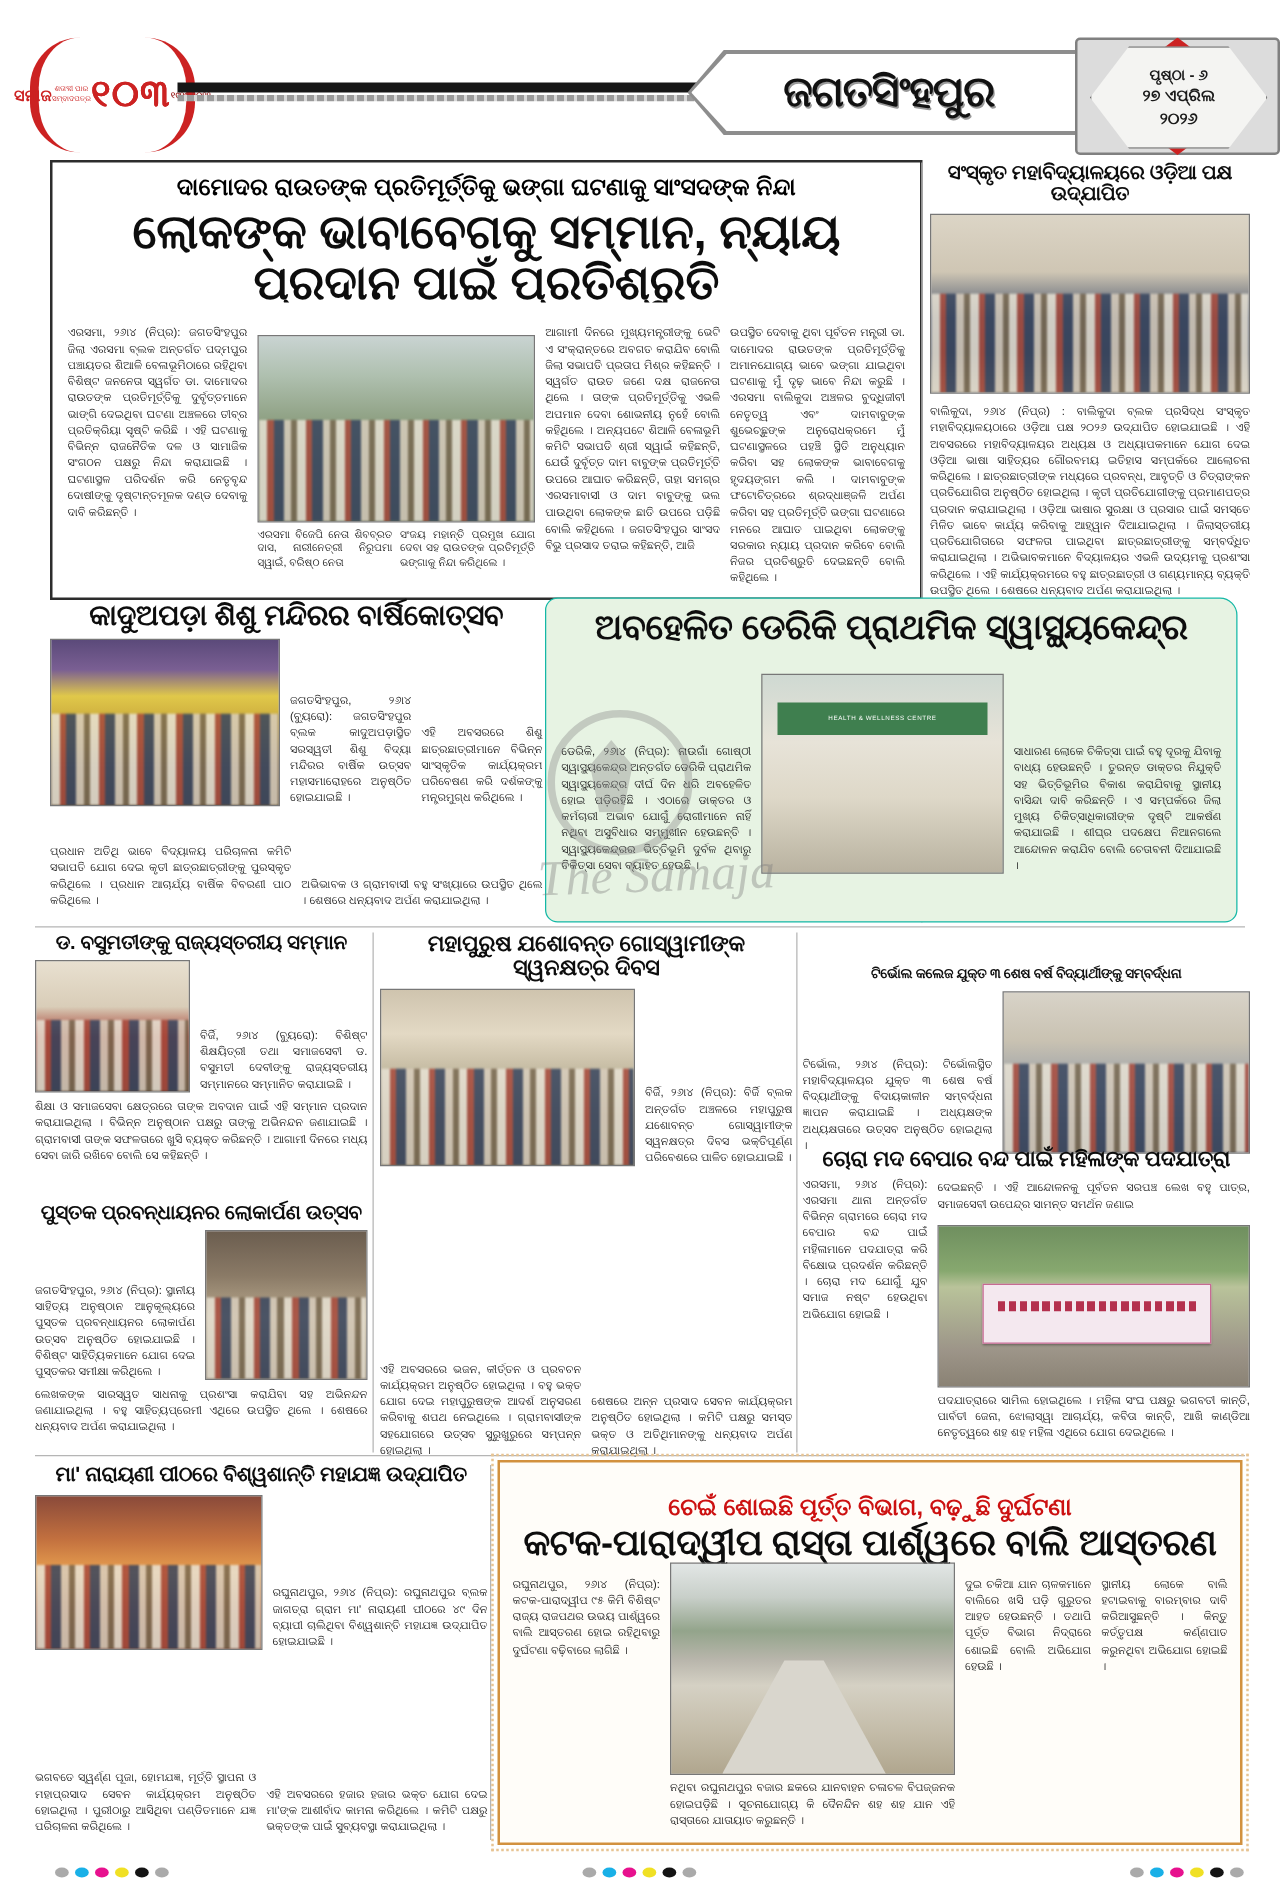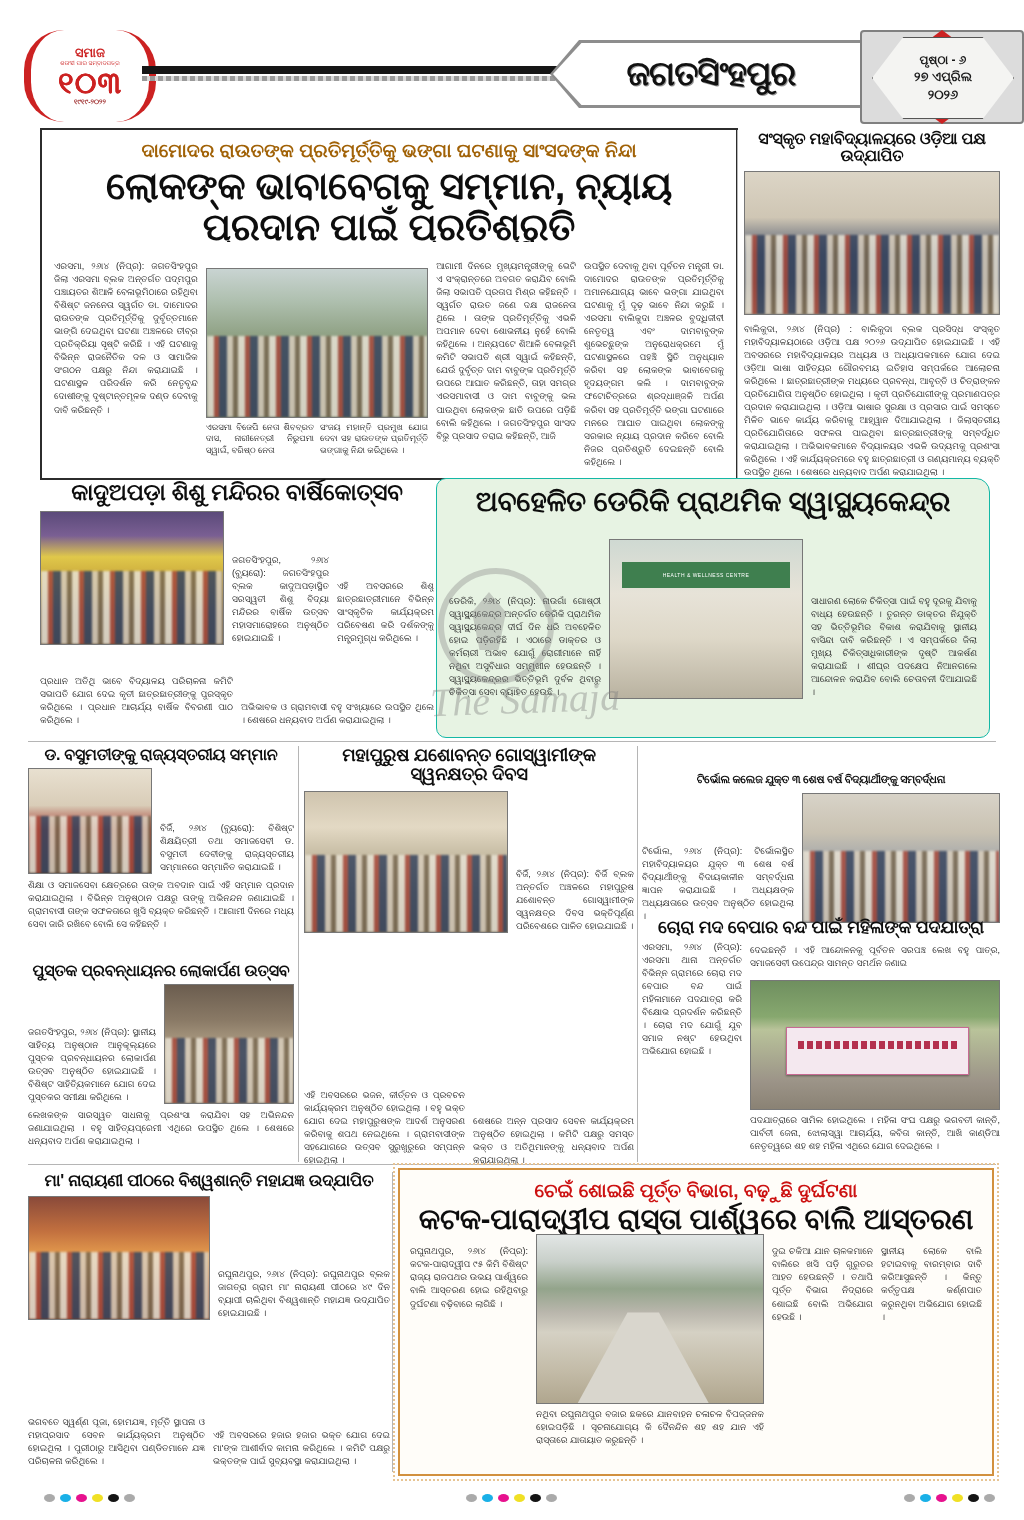--- a/index.html
+++ b/index.html
@@ -1,21 +1,21 @@
 <!DOCTYPE html>
 <html><head>
 <meta charset="utf-8">
 <style>
   html,body{margin:0;padding:0;background:#f2f2ee;}
   #page{position:relative;width:1024px;height:1520px;background:#ffffff;
         font-family:"Liberation Sans","DejaVu Sans",sans-serif;color:#1a1a1a;overflow:hidden;}
   .abs{position:absolute;}
   
   #logo{left:24px;top:30px;width:118px;height:92px;border-left:7px solid #cc2222;border-right:7px solid #cc2222;
-        border-radius:40px;display:flex;flex-direction:column;align-items:center;justify-content:center;text-align:center;}
+        border-radius:40px;display:flex;flex-direction:row;align-items:center;justify-content:center;text-align:center;}
   #logo .l-top{font-size:13px;font-weight:bold;color:#cc2222;line-height:1;}
   #logo .l-sub{font-size:6px;color:#cc2222;line-height:1.4;}
   #logo .l-num{font-size:30px;font-weight:bold;color:#cc2222;line-height:1;letter-spacing:1px;
         text-shadow:0 0 0 #cc2222;}
   #logo .l-years{font-size:7px;color:#a03030;font-weight:bold;}
   #rule{left:142px;top:62px;width:690px;height:24px;}
   #rule .r1{height:8px;background:#161616;margin-top:4px;}
   #rule .r2{height:5px;margin-top:2px;background:repeating-linear-gradient(90deg,#9a9a9a 0 5px,#d8d8d8 5px 8px);}
   #plate-outer{left:550px;top:40px;width:322px;height:68px;background:#8d8d8d;
         clip-path:polygon(0 50%,9% 0,100% 0,100% 100%,9% 100%);}
@@ -25,21 +25,21 @@
   #plate-inner span{font-size:34px;font-weight:bold;color:#111;text-shadow:1px 1px 0 #999;letter-spacing:-1px;}
   #badge{left:860px;top:30px;width:160px;height:90px;background:#dcdcdc;border:2px solid #808080;border-radius:4px;}
   #badge .red{position:absolute;left:45px;top:-2px;width:70px;height:94px;background:#cc2222;
         clip-path:polygon(50% 0,100% 28%,100% 72%,50% 100%,0 72%,0 28%);}
   #badge .oct{position:absolute;left:10px;top:5px;width:140px;height:80px;background:#f4f4f2;border:1px solid #555;
         clip-path:polygon(22% 0,78% 0,100% 50%,78% 100%,22% 100%,0 50%);
         display:flex;flex-direction:column;align-items:center;justify-content:center;gap:2px;}
   #badge .b1{font-size:12px;font-weight:bold;}
   #badge .b2,#badge .b3{font-size:13px;font-weight:bold;}
   
-  .kicker{text-align:center;font-weight:bold;color:#a16207;}
+  .kicker{text-align:center;font-weight:bold;color:#000000;}
   .hl{text-align:center;font-weight:bold;color:#0d0d0d;line-height:1.08;letter-spacing:-0.3px;}
   .body{font-size:9px;line-height:1.45;text-align:justify;color:#222;overflow:hidden;}
   .cap{font-size:8.5px;line-height:1.35;text-align:justify;color:#222;overflow:hidden;}
   .row{display:flex;gap:8px;align-items:flex-end;}
   .photo{position:relative;border:1px solid #777;overflow:hidden;}
   .ppl::after{content:"";position:absolute;left:0;right:0;bottom:0;height:55%;opacity:.85;
         background:repeating-linear-gradient(90deg,#e8e2d4 0 7px,#a84a3c 7px 12px,#39465f 12px 20px,#d8cdbc 20px 26px,#7a6a52 26px 31px);
         filter:blur(1px);}
   .vline{width:1px;background:#b5b5b5;}
   .hline{height:1px;background:#b5b5b5;}
@@ -228,21 +228,21 @@
     <div class="row" style="margin-top:6px;height:124px;">
       <div class="photo ph-yajna ppl" style="width:180px;height:122px;flex:none;"></div>
       <div class="body" style="flex:1;">ରଘୁନାଥପୁର, ୨୬ା୪ (ନିପ୍ର): ରଘୁନାଥପୁର ବ୍ଲକ ଜାଗତ୍ରା ଗ୍ରାମ ମା' ନାରାୟଣୀ ପୀଠରେ ୪୯ ଦିନ ବ୍ୟାପୀ ଚାଲିଥିବା ବିଶ୍ୱଶାନ୍ତି ମହାଯଜ୍ଞ ଉଦ୍ଯାପିତ ହୋଇଯାଇଛି ।</div>
     </div>
     <div class="row" style="margin-top:6px;height:142px;">
       <div class="body" style="flex:1;">ଭଗବତେ ସ୍ୱର୍ଣ୍ଣ ପୂଜା, ହୋମଯଜ୍ଞ, ମୂର୍ତ୍ତି ସ୍ଥାପନା ଓ ମହାପ୍ରସାଦ ସେବନ କାର୍ଯ୍ୟକ୍ରମ ଅନୁଷ୍ଠିତ ହୋଇଥିଲା । ପୁରୀଠାରୁ ଆସିଥିବା ପଣ୍ଡିତମାନେ ଯଜ୍ଞ ପରିଚାଳନା କରିଥିଲେ ।</div>
       <div class="body" style="flex:1;">ଏହି ଅବସରରେ ହଜାର ହଜାର ଭକ୍ତ ଯୋଗ ଦେଇ ମା'ଙ୍କ ଆଶୀର୍ବାଦ କାମନା କରିଥିଲେ । କମିଟି ପକ୍ଷରୁ ଭକ୍ତଙ୍କ ପାଇଁ ସୁବ୍ୟବସ୍ଥା କରାଯାଇଥିଲା ।</div>
     </div>
   </div>
 
-  <div class="abs road-box" style="left:398px;top:1168px;width:596px;height:308px;padding:6px 10px;box-sizing:border-box;">
+  <div class="abs road-box" style="left:398px;top:1168px;width:596px;height:308px;padding:22px 10px;box-sizing:border-box;">
     <div class="kicker" style="font-size:19px;color:#cc1111;margin-top:4px;">ଚେଇଁ ଶୋଇଛି ପୂର୍ତ୍ତ ବିଭାଗ, ବଢ଼ୁଛି ଦୁର୍ଘଟଣା</div>
     <div class="hl" style="font-size:29px;margin-top:2px;">କଟକ-ପାରାଦ୍ୱୀପ ରାସ୍ତା ପାର୍ଶ୍ୱରେ ବାଲି ଆସ୍ତରଣ</div>
     <div class="row" style="margin-top:10px;height:202px;">
       <div class="body" style="width:118px;flex:none;height:100%;">ରଘୁନାଥପୁର, ୨୬ା୪ (ନିପ୍ର): କଟକ-ପାରାଦ୍ୱୀପ ୯୫ କିମି ବିଶିଷ୍ଟ ରାଜ୍ୟ ରାଜପଥର ଉଭୟ ପାର୍ଶ୍ୱରେ ବାଲି ଆସ୍ତରଣ ହୋଇ ରହିଥିବାରୁ ଦୁର୍ଘଟଣା ବଢ଼ିବାରେ ଲାଗିଛି ।</div>
       <div style="width:228px;flex:none;display:flex;flex-direction:column;gap:4px;">
         <div class="photo ph-road" style="height:168px;">
           <div class="road-strip"></div>
         </div>
         <div class="body" style="flex:1;">ନଥିବା ରଘୁନାଥପୁର ବଜାର ଛକରେ ଯାନବାହନ ଚଳାଚଳ ବିପଜ୍ଜନକ ହୋଇପଡ଼ିଛି । ସୂଚନାଯୋଗ୍ୟ କି ଦୈନନ୍ଦିନ ଶହ ଶହ ଯାନ ଏହି ରାସ୍ତାରେ ଯାତାୟାତ କରୁଛନ୍ତି ।</div>
       </div>

